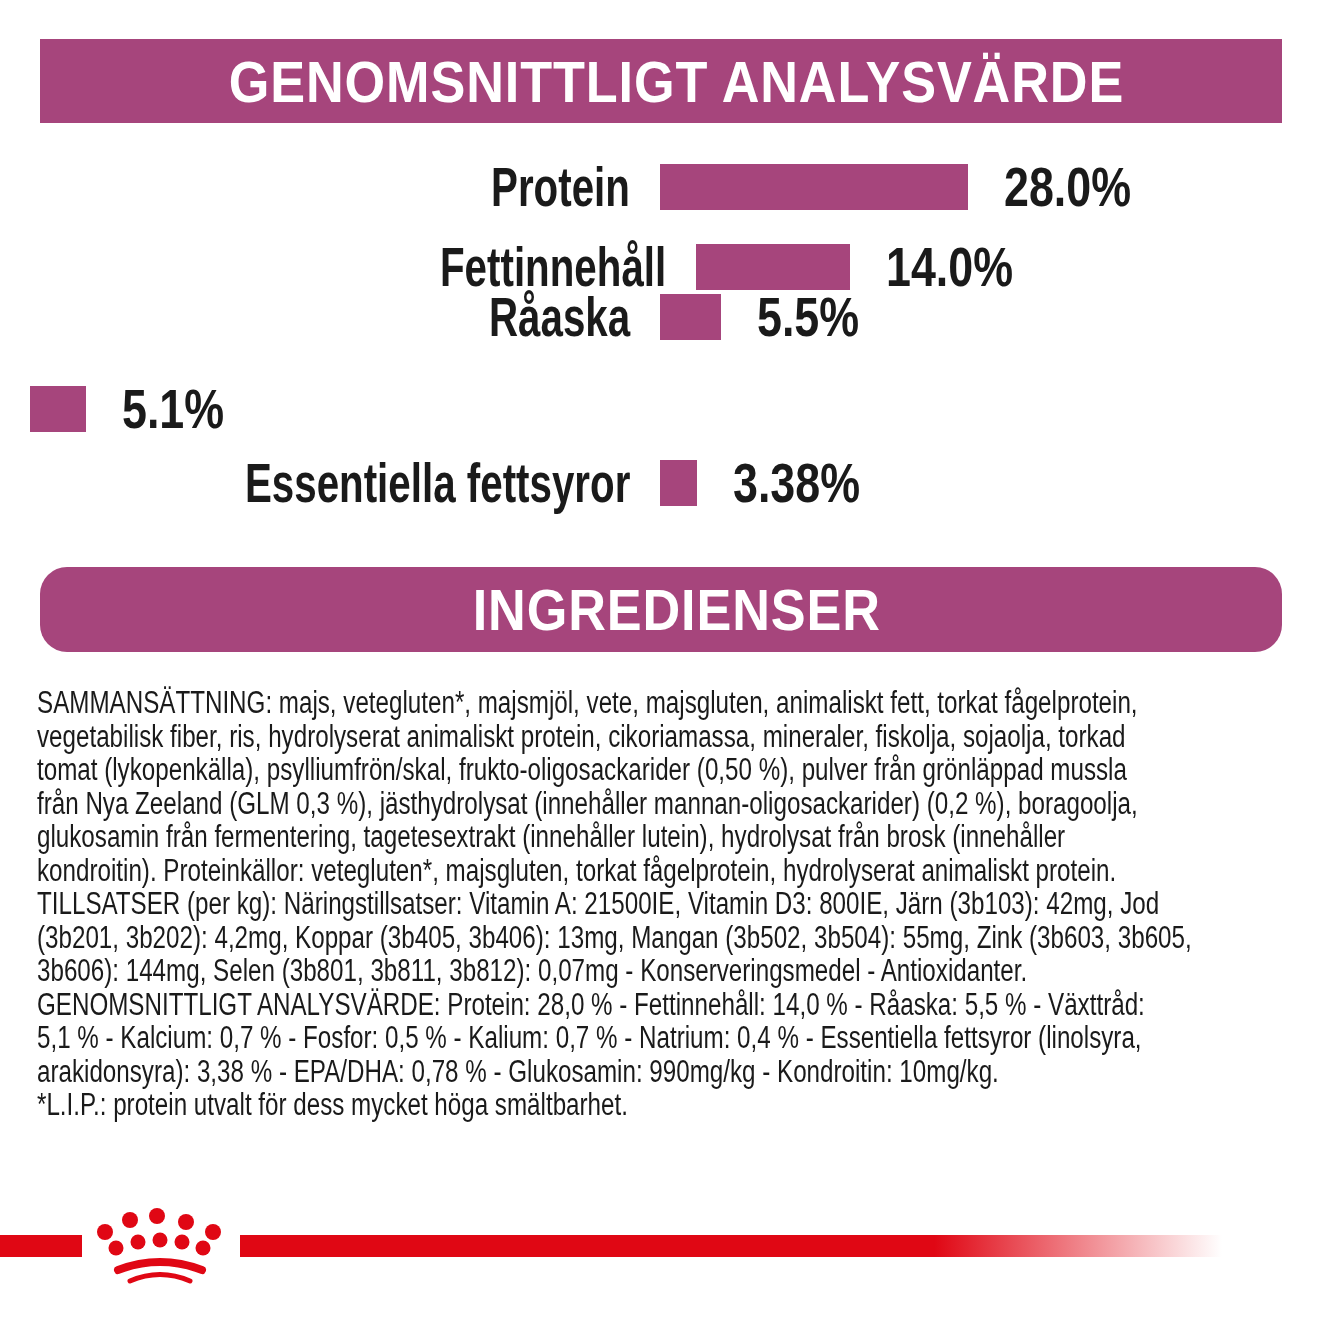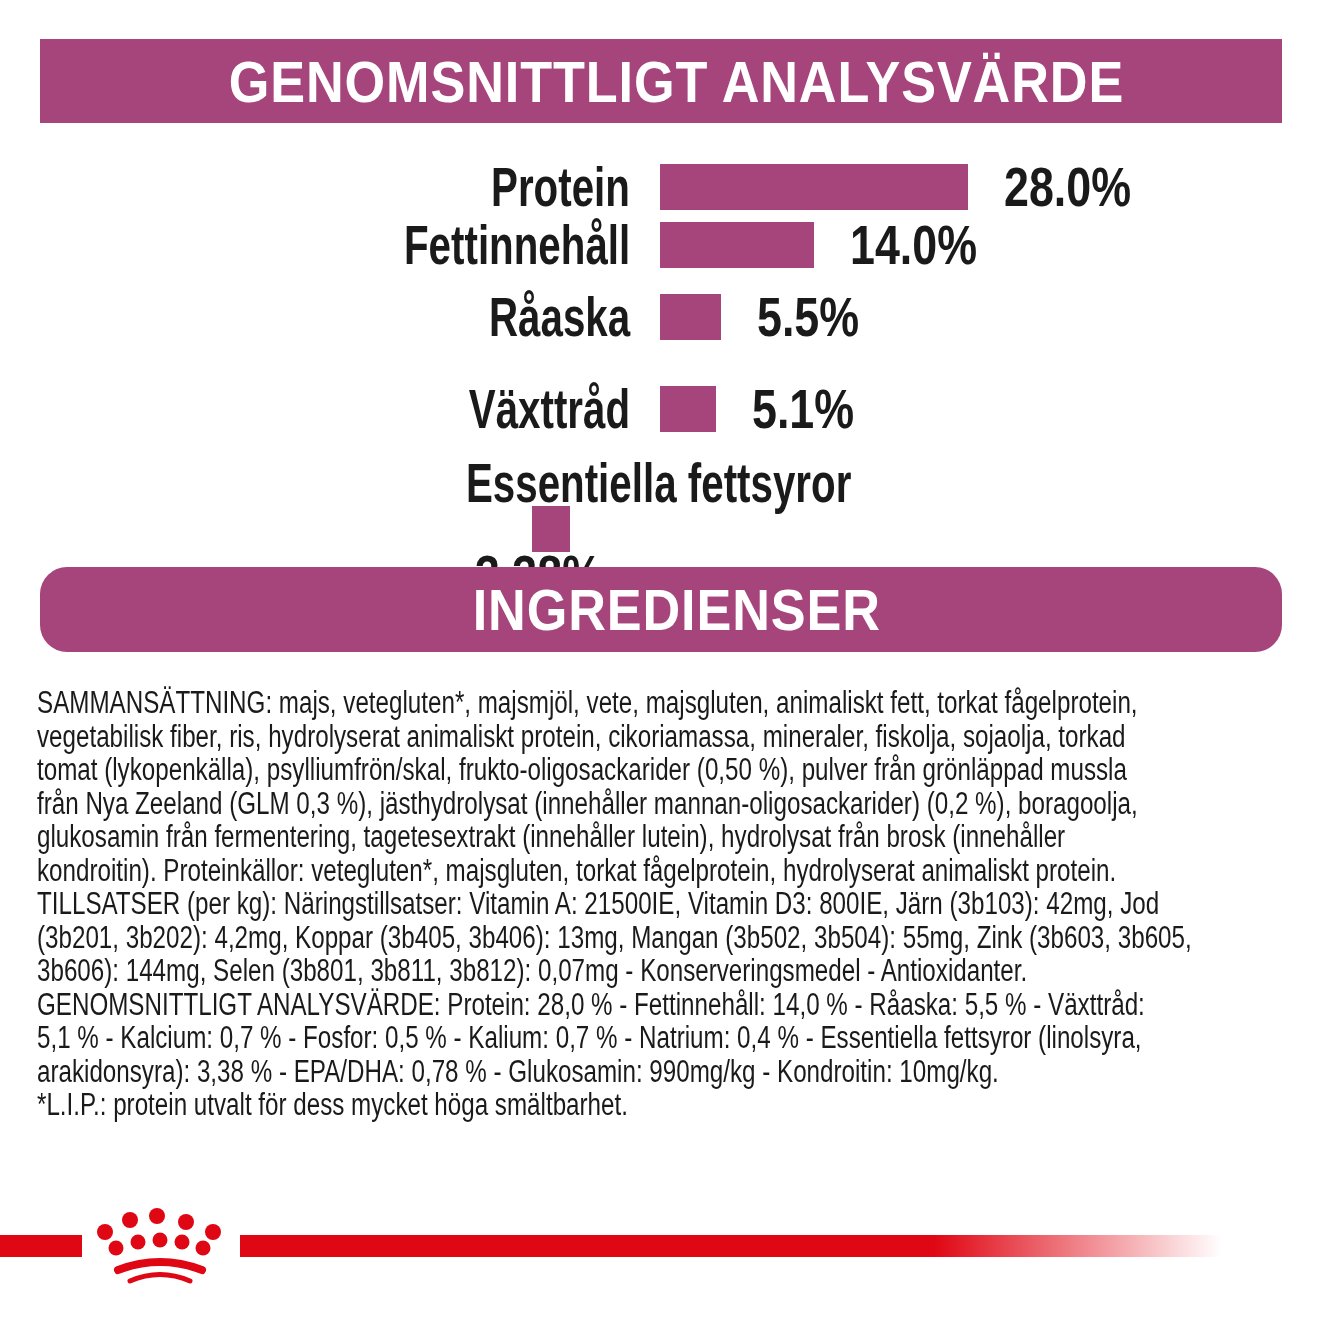--- a/index.html
+++ b/index.html
@@ -76,36 +76,35 @@
   <div class="banner banner-analysis">
     <span class="banner-title">GENOMSNITTLIGT ANALYSVÄRDE</span>
   </div>
 
   <div class="chart" id="chart">
       <div class="chart-row" style="top: 164px;">
         <div class="chart-label-cell"><span class="chart-category-label">Protein</span></div>
         <div class="chart-bar" style="width: 308px; background: rgb(166, 69, 124);"></div>
         <span class="chart-value-label">28.0%</span>
       </div>
-      <div class="chart-row" style="top: 222px;">
+      <div class="chart-row" style="top: 244px; margin-left: 36px;">
         <div class="chart-label-cell"><span class="chart-category-label">Fettinnehåll</span></div>
         <div class="chart-bar" style="width: 154px; background: rgb(166, 69, 124);"></div>
         <span class="chart-value-label">14.0%</span>
       </div>
       <div class="chart-row" style="top: 294px;">
         <div class="chart-label-cell"><span class="chart-category-label">Råaska</span></div>
         <div class="chart-bar" style="width: 60.5px; background: rgb(166, 69, 124);"></div>
         <span class="chart-value-label">5.5%</span>
       </div>
       <div class="chart-row" style="top: 386px;">
-        <div class="chart-label-cell"><span class="chart-category-label">Växttråd</span></div>
         <div class="chart-bar" style="width: 56.1px; background: rgb(166, 69, 124);"></div>
         <span class="chart-value-label">5.1%</span>
       </div>
-      <div class="chart-row" style="top: 460px; flex-direction: column;">
+      <div class="chart-row" style="top: 460px;">
         <div class="chart-label-cell"><span class="chart-category-label">Essentiella fettsyror</span></div>
         <div class="chart-bar" style="width: 37.18px; background: rgb(166, 69, 124);"></div>
         <span class="chart-value-label">3.38%</span>
       </div>
     </div>
 
   <div class="banner banner-ingredients">
     <span class="banner-title">INGREDIENSER</span>
   </div>
 

